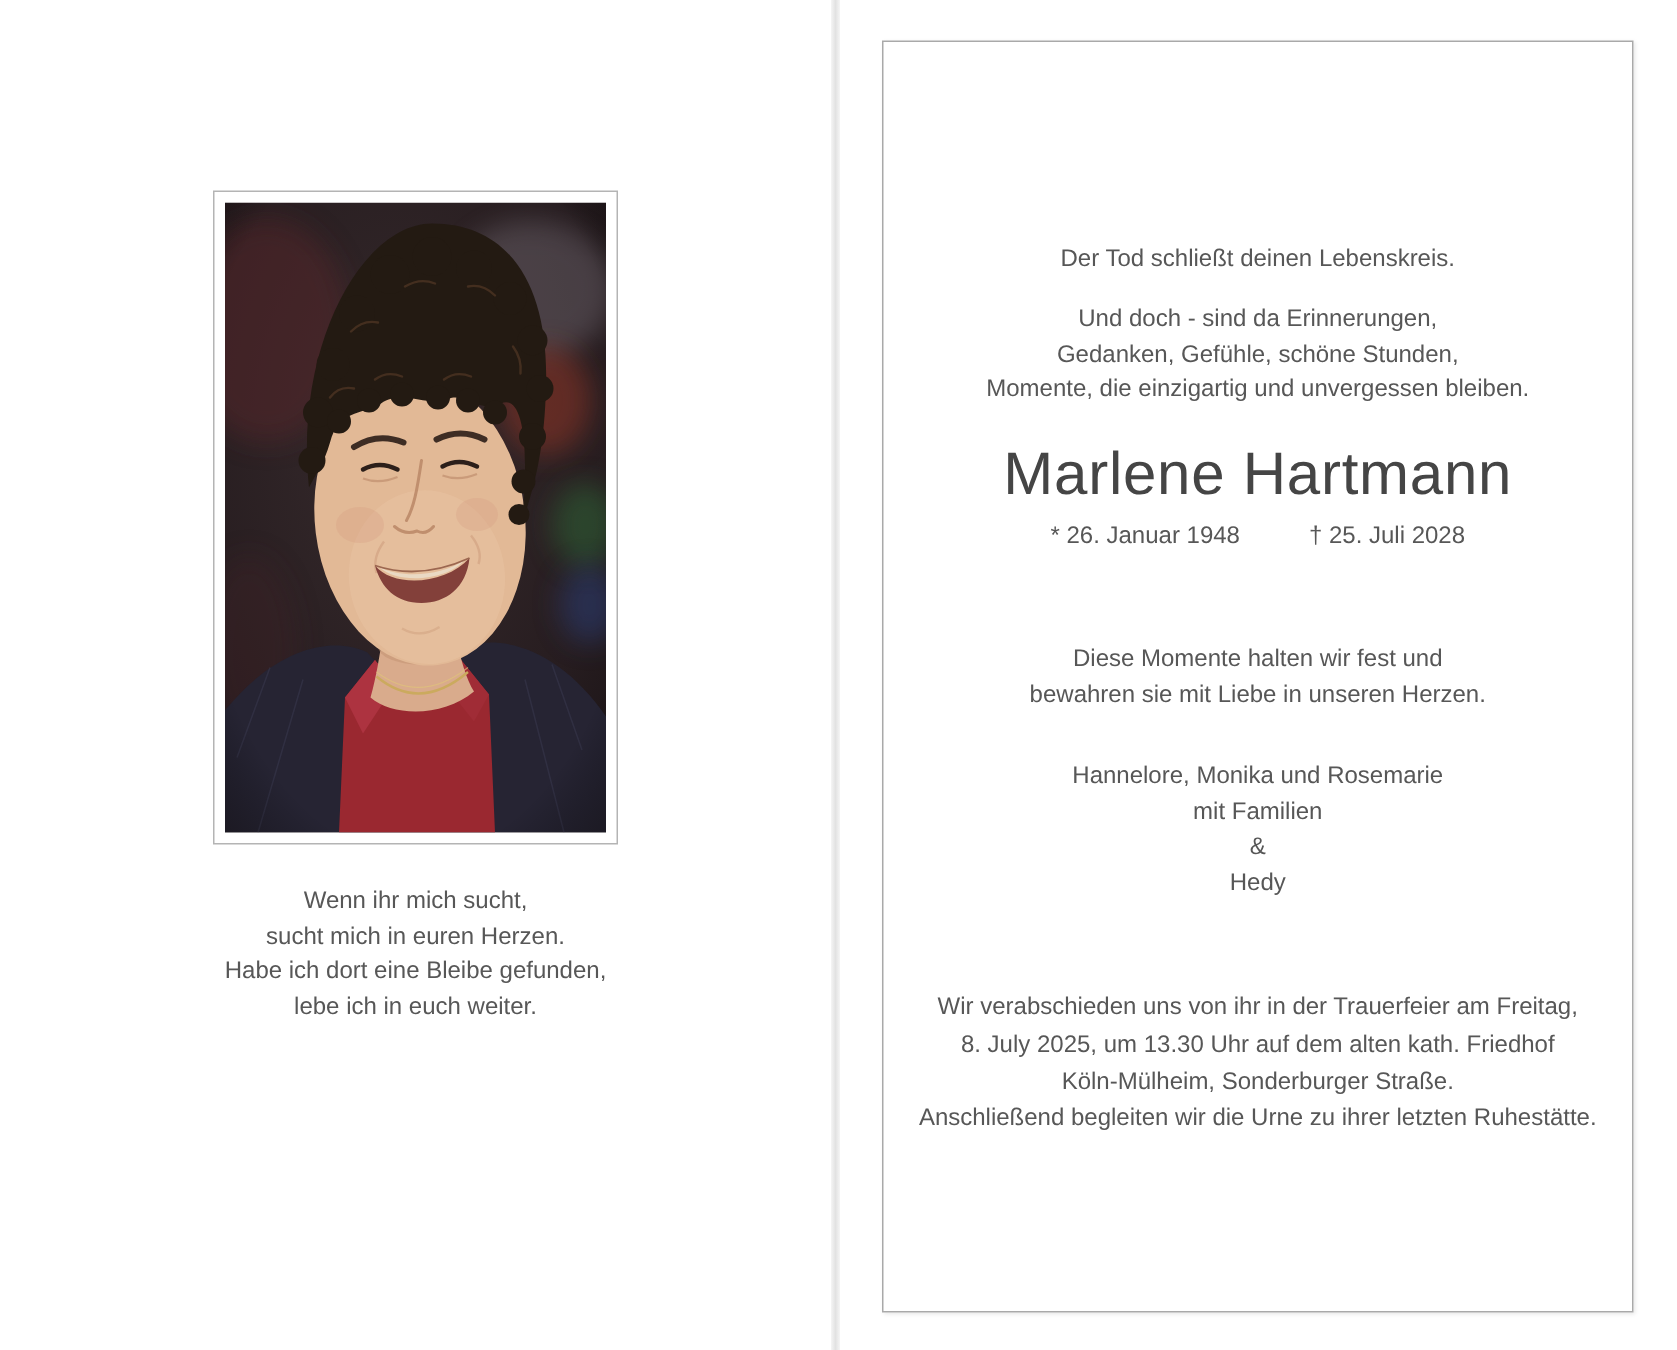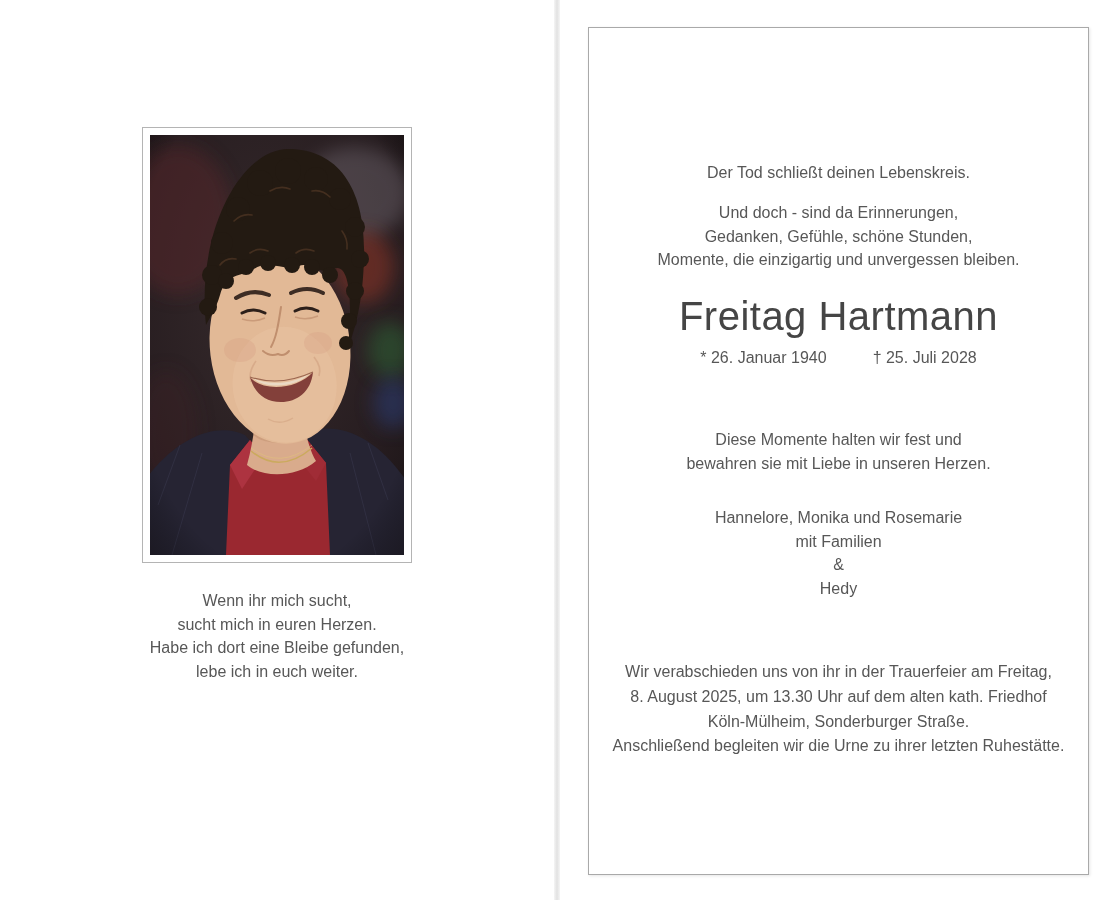--- a/index.html
+++ b/index.html
@@ -189,32 +189,32 @@
 </div>
 
 <div class="card">
 
   <div class="block opening">Der Tod schließt deinen Lebenskreis.</div>
 
   <div class="block reflection lines">Und doch - sind da Erinnerungen,
 Gedanken, Gefühle, schöne Stunden,
 Momente, die einzigartig und unvergessen bleiben.</div>
 
-  <div class="block deceased-name">Freitag Hartmann</div>
+  <div class="block deceased-name">Marlene Hartmann</div>
 
   <div class="block dates">
-    <span>* 26. Januar 1940</span>
+    <span>* 26. Januar 1948</span>
     <span>† 25. Juli 2028</span>
   </div>
 
   <div class="block mourners lines">Hannelore, Monika und Rosemarie
 mit Familien
 &amp;
 Hedy</div>
 
   <div class="block tribute lines">Diese Momente halten wir fest und
 bewahren sie mit Liebe in unseren Herzen.</div>
 
   <div class="block funeral lines">Wir verabschieden uns von ihr in der Trauerfeier am Freitag,
-8. August 2025, um 13.30 Uhr auf dem alten kath. Friedhof
+8. July 2025, um 13.30 Uhr auf dem alten kath. Friedhof
 Köln-Mülheim, Sonderburger Straße.
 Anschließend begleiten wir die Urne zu ihrer letzten Ruhestätte.</div>
 </div>
 
 </body></html>

